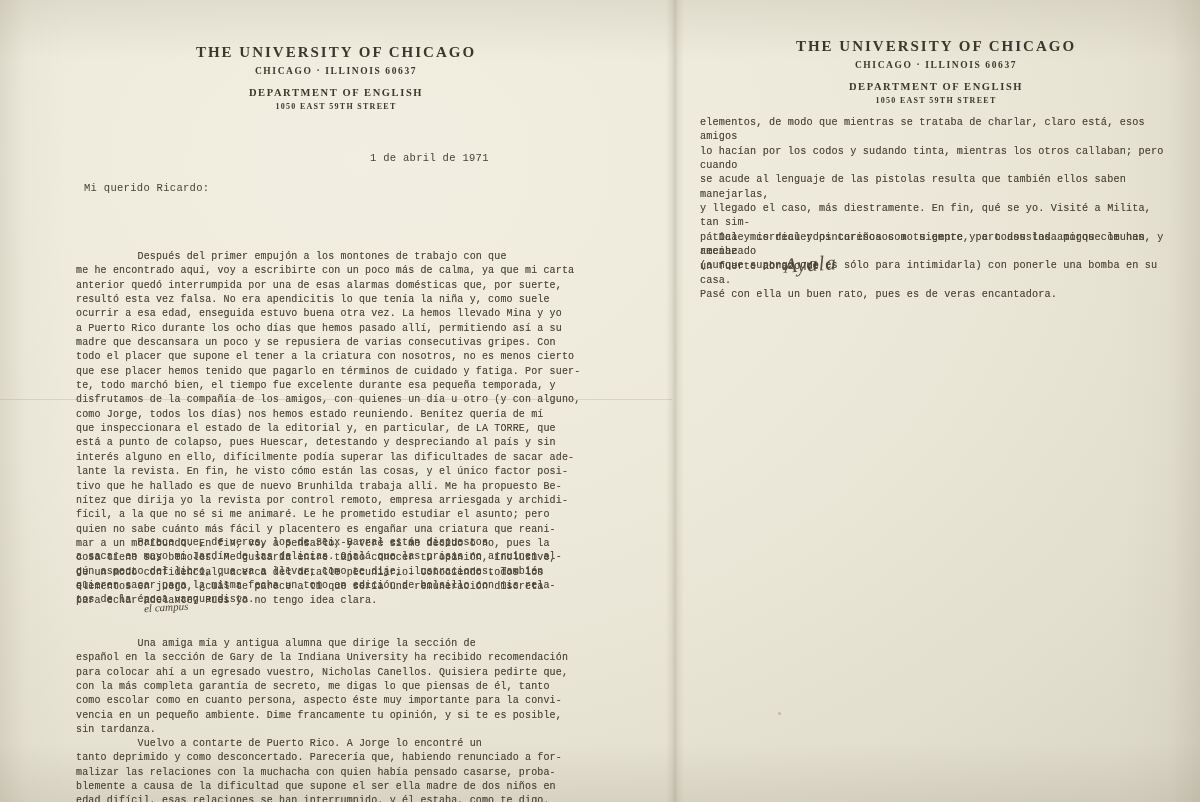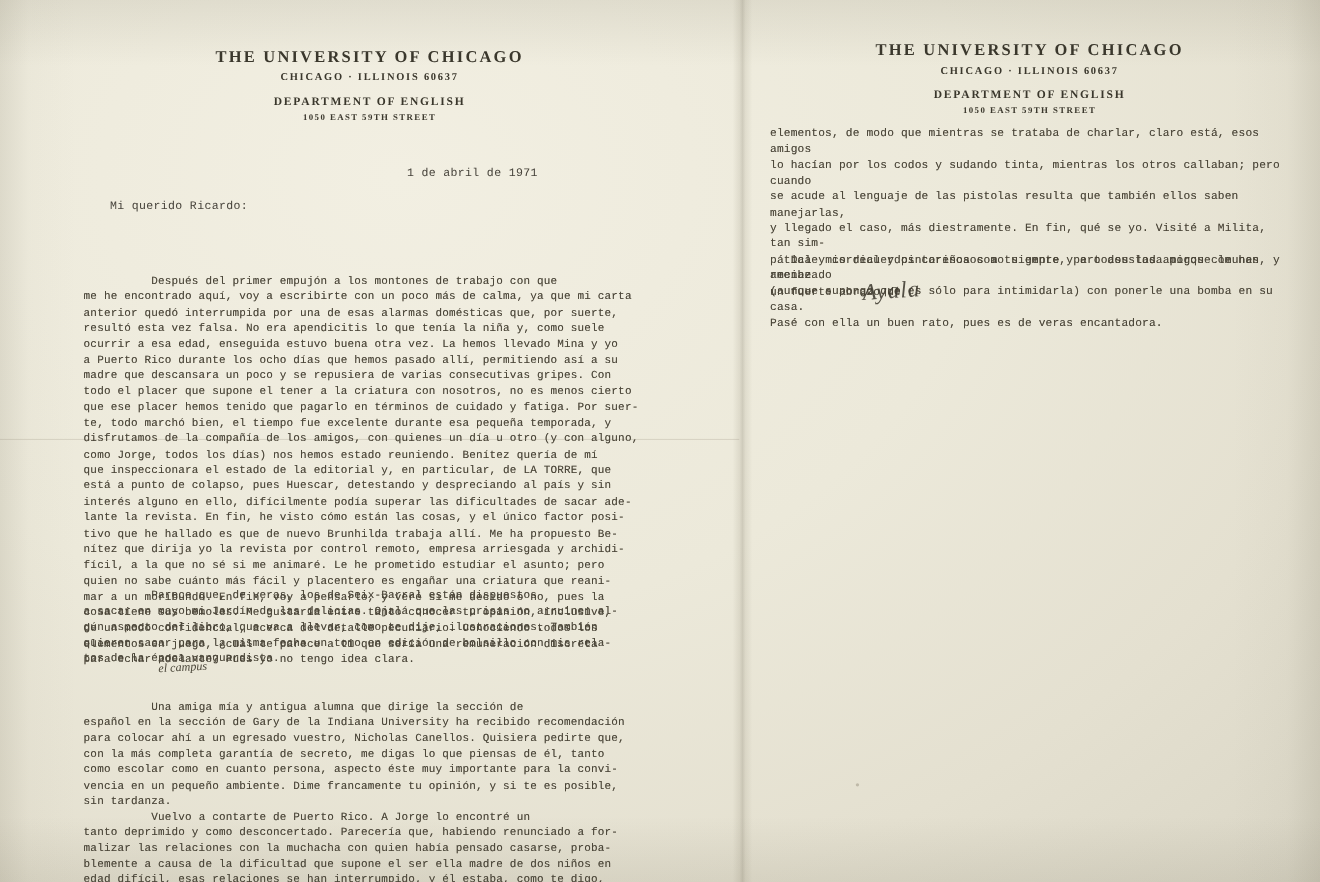--- a/index.html
+++ b/index.html
@@ -96,21 +96,21 @@
     top: 136px;
     left: 370px;
     font-size: 10.5px;
     color: #46423a;
     letter-spacing: 0.3px;
     margin-top: 16px;
   }
   .salutation {
     position: absolute;
     top: 182px;
-    left: 100px;
+    left: 84px;
     font-size: 10.5px;
     color: #46423a;
     letter-spacing: 0.3px;
   }
 
   .body-text {
     position: absolute;
     left: 76px;
     width: 540px;
     font-size: 10px;

